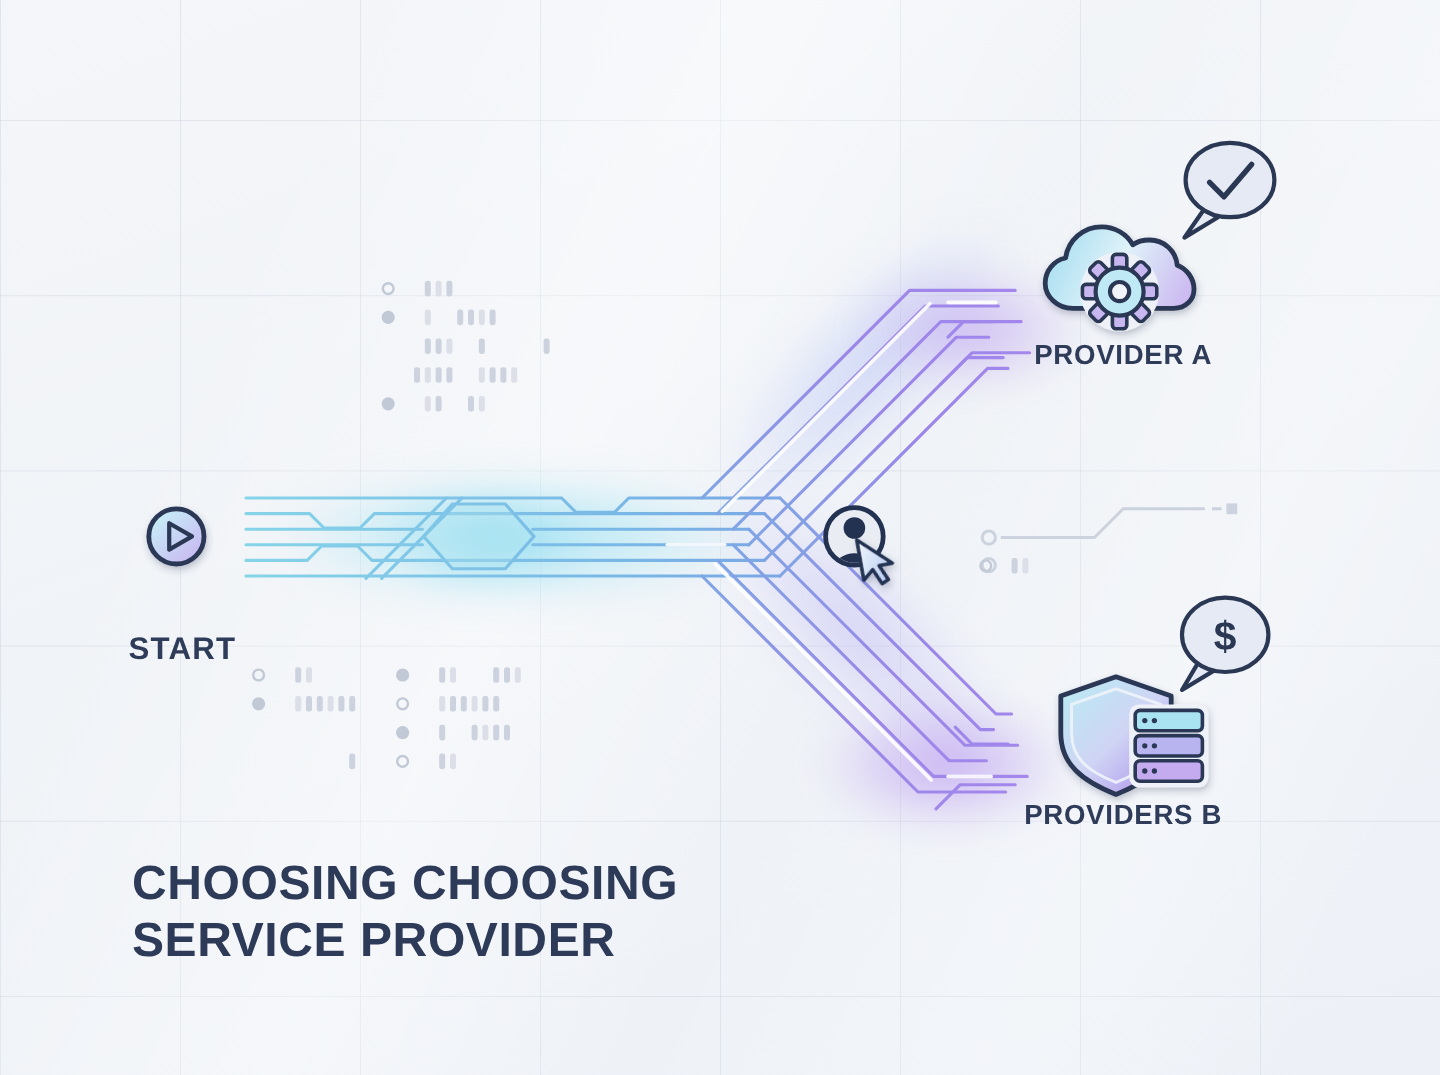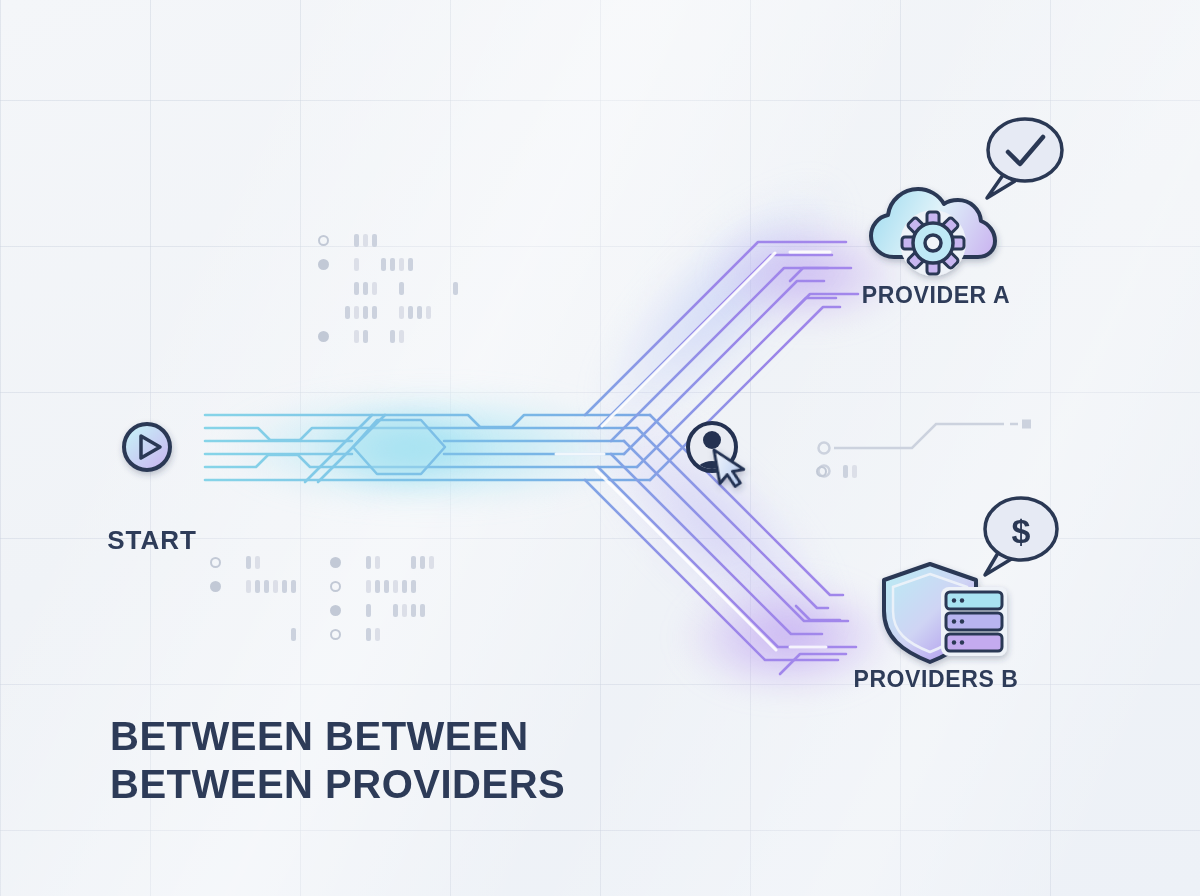--- a/index.html
+++ b/index.html
@@ -292,16 +292,16 @@
       <div class="pb lt" style="left: 375px; top: 628px;"></div>
       <div class="pm pc-open" style="left: 816px; top: 466px;"></div>
       <div class="pb" style="left: 843px; top: 465px;"></div>
       <div class="pb lt" style="left: 852px; top: 465px;"></div>
     </div>
 
   <div class="node-label lbl-start">START</div>
   <div class="node-label lbl-a">PROVIDER A</div>
   <div class="node-label lbl-b">PROVIDERS B</div>
   <div class="title">
-    <div>BETWEEN BETWEEN</div>
-    <div>BETWEEN PROVIDERS</div>
+    <div>CHOOSING CHOOSING</div>
+    <div>SERVICE PROVIDER</div>
   </div>
 </div>
 
 </body></html>

